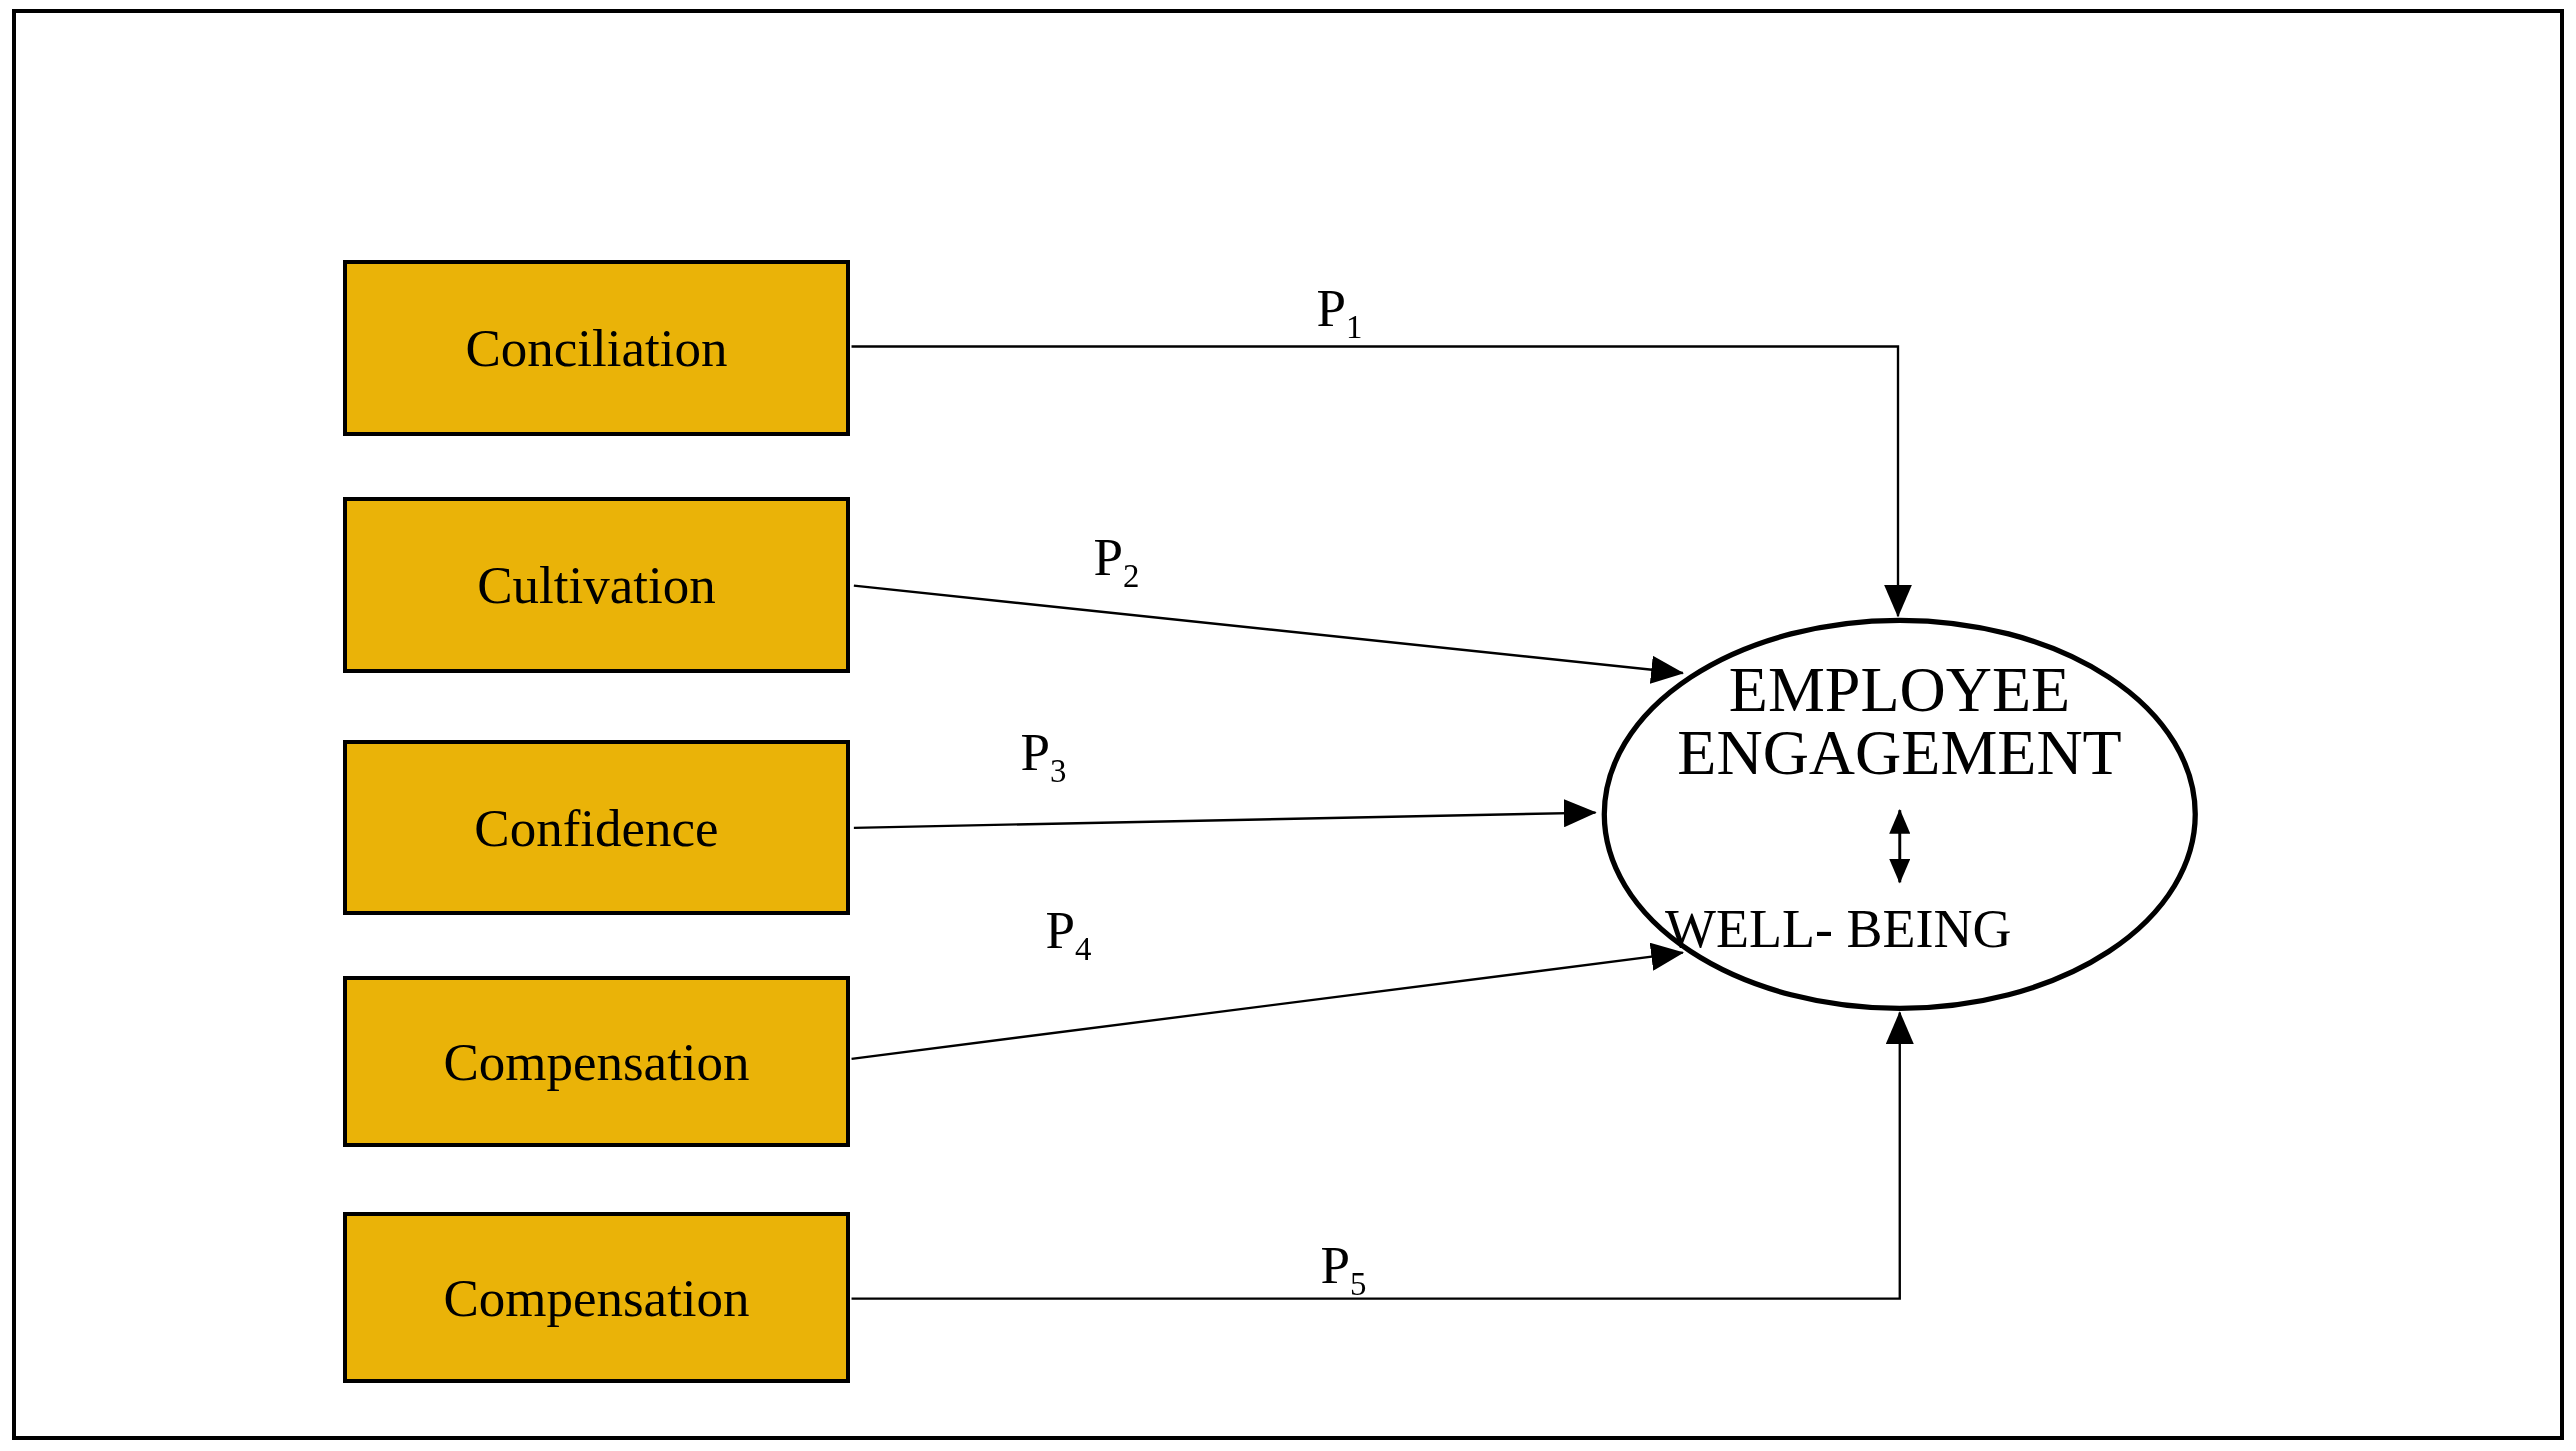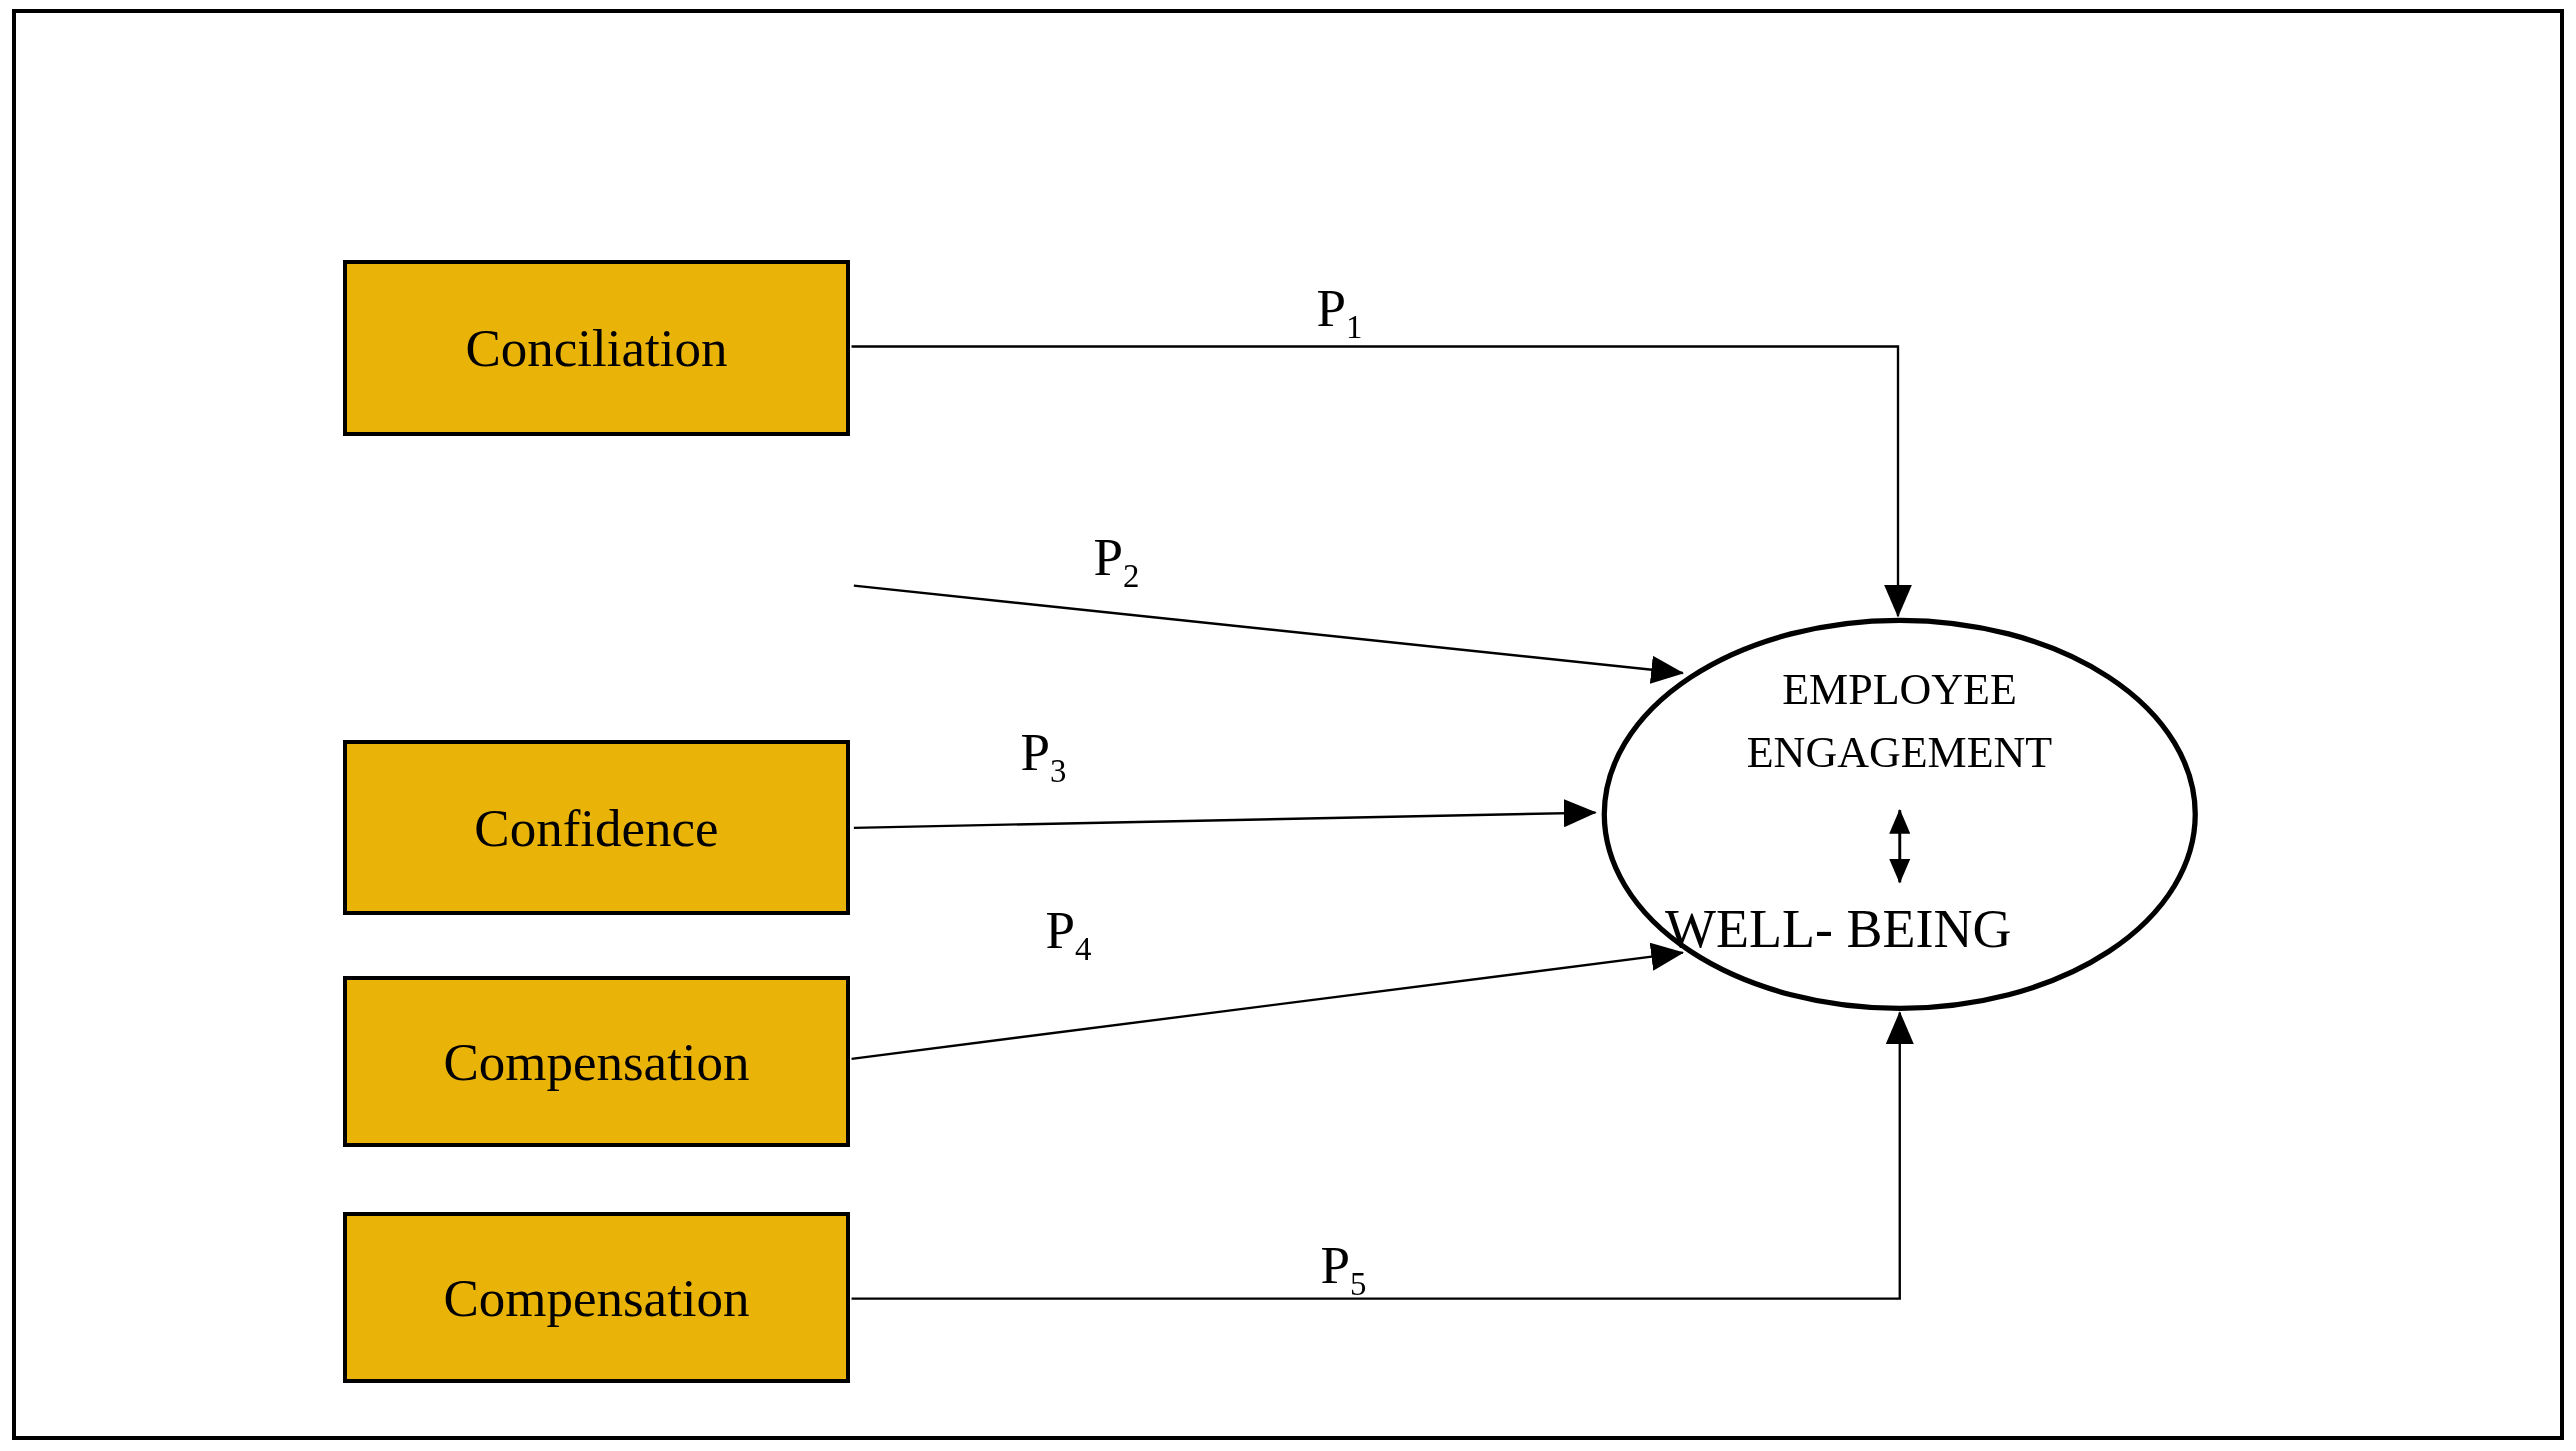--- a/index.html
+++ b/index.html
@@ -78,21 +78,21 @@
     top: 0;
     width: 2576px;
     height: 1451px;
   }
   .ellipse-text-top {
     position: absolute;
     left: 1665px;
     top: 658px;
     width: 469px;
     text-align: center;
-    font-size: 44px;
+    font-size: 64px;
     line-height: 63px;
     white-space: nowrap;
   }
   .ellipse-text-bottom {
     position: absolute;
     left: 1665px;
     top: 898px;
     width: 469px;
     text-align: left;
     font-size: 54px;
@@ -129,20 +129,23 @@
     <path d="M 1452 1806 L 2870 1625" fill="none" stroke="#000000" stroke-width="4" marker-end="url(#arrow)"></path>
 
     <path d="M 1452 2215 L 3240 2215 L 3240 1727" fill="none" stroke="#000000" stroke-width="4" marker-end="url(#arrow)"></path>
 
     <path d="M 3240 1382 L 3240 1505" fill="none" stroke="#000000" stroke-width="5" marker-start="url(#arrow-small)" marker-end="url(#arrow-small)"></path>
   </svg>
 
   <div class="cbox box1">
     <span>Conciliation</span>
   </div>
+  <div class="cbox box2">
+    <span>Cultivation</span>
+  </div>
   <div class="cbox box3">
     <span>Confidence</span>
   </div>
   <div class="cbox box4">
     <span>Compensation</span>
   </div>
   <div class="cbox box5">
     <span>Compensation</span>
   </div>
 

